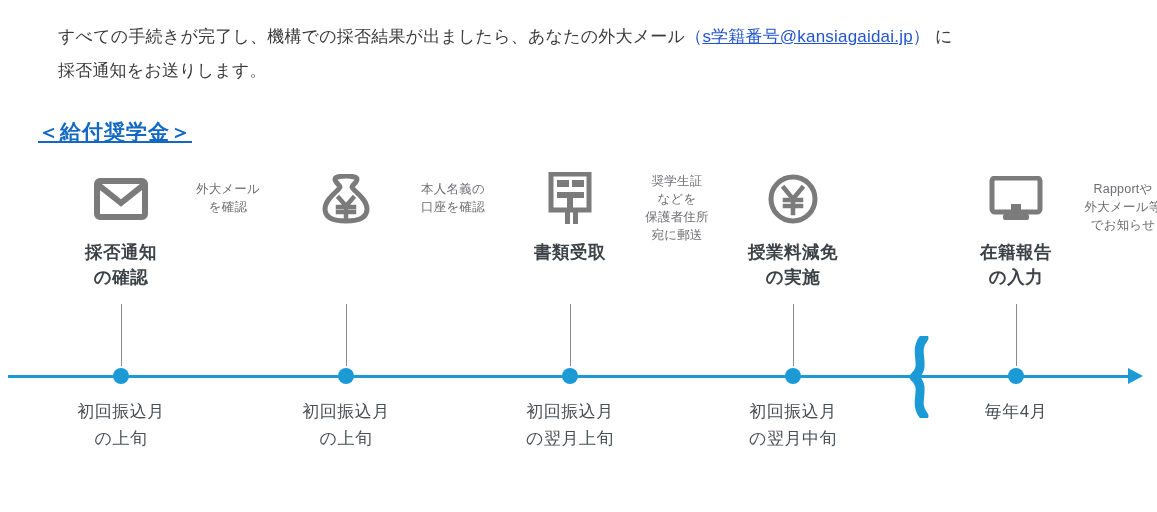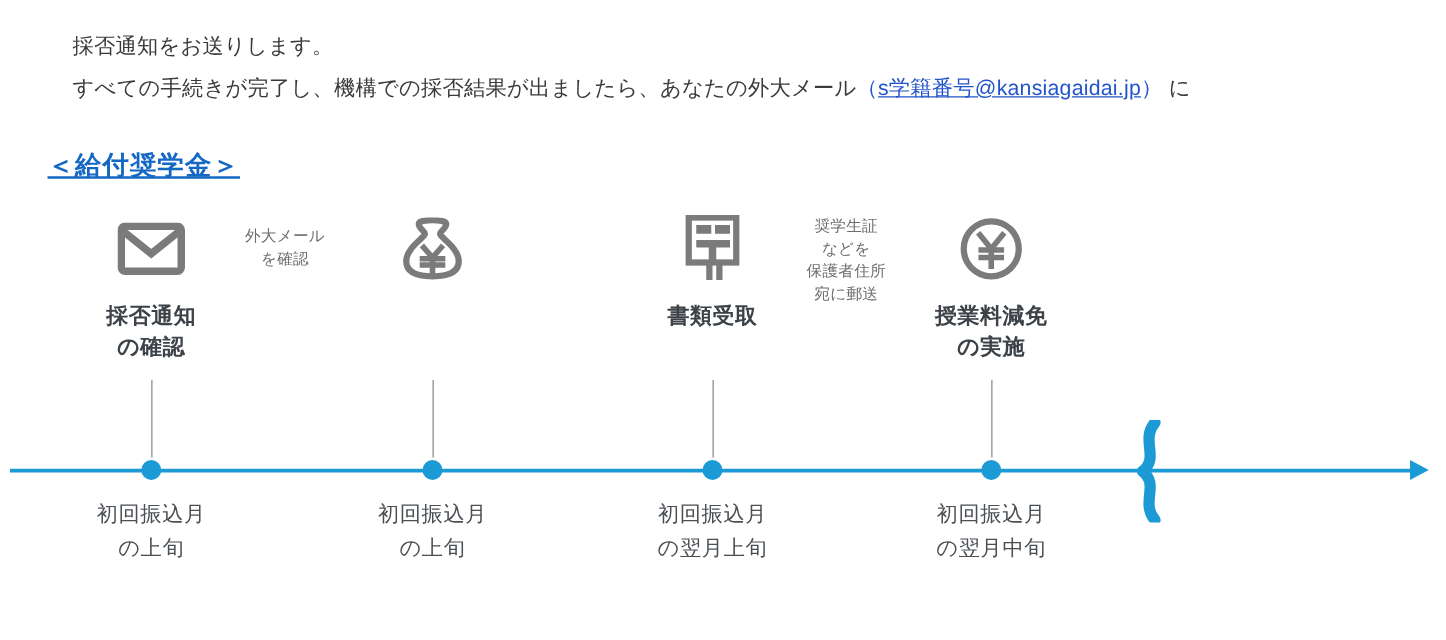--- a/index.html
+++ b/index.html
@@ -151,24 +151,24 @@
     font-size: 17px;
     line-height: 27px;
     color: #4a4f54;
     letter-spacing: 0.5px;
   }
 </style>
 </head>
 <body>
 
 <div class="intro">
-  <div>採否通知をお送りします。</div>
   <div>
     <span>すべての手続きが完了し、機構での採否結果が出ましたら、あなたの外大メール</span><span class="paren">（</span><a class="mail-link" href="#">s学籍番号@kansiagaidai.jp</a><span class="paren">）</span><span> に</span>
   </div>
+  <div>採否通知をお送りします。</div>
 </div>
 
 <div class="section-heading">＜給付奨学金＞</div>
 
 <div class="timeline">
 
   <div class="axis-line"></div>
   <div class="axis-arrow"></div>
 
   <div class="axis-break">
@@ -194,20 +194,22 @@
 の上旬</div>
   </div>
 
   <div class="node" style="left:346px;">
     <div class="node-icon">
       <svg width="50" height="50" viewBox="0 0 50 50">
         <path d="M14 5 C14 1, 36 1, 36 5 C36 9, 31 11, 31 13 C31 16, 46 24, 46 35 C46 44, 37 47, 25 47 C13 47, 4 44, 4 35 C4 24, 19 16, 19 13 C19 11, 14 9, 14 5 Z" fill="none" stroke="#7b7b7b" stroke-width="5"></path>
         <path d="M18 24 L25 32 L32 24 M17 33 L33 33 M17 38 L33 38 M25 32 L25 43" fill="none" stroke="#7b7b7b" stroke-width="4.5" stroke-linecap="square"></path>
       </svg>
     </div>
+    <div class="node-note right" style="white-space:pre-line;">本人名義の
+口座を確認</div>
     <div class="node-stem" style="top:134px; height:62px;"></div>
     <div class="node-dot"></div>
     <div class="node-date" style="white-space:pre-line;">初回振込月
 の上旬</div>
   </div>
 
   <div class="node" style="left:570px;">
     <div class="node-icon">
       <svg width="52" height="54" viewBox="0 0 52 54">
         <rect x="7" y="2" width="38" height="36" fill="none" stroke="#7b7b7b" stroke-width="5"></rect>
@@ -239,14 +241,31 @@
     </div>
     <div class="node-note right" style="white-space:pre-line;"></div>
     <div class="node-label" style="white-space:pre-line;">授業料減免
 の実施</div>
     <div class="node-stem" style="top:134px; height:62px;"></div>
     <div class="node-dot"></div>
     <div class="node-date" style="white-space:pre-line;">初回振込月
 の翌月中旬</div>
   </div>
 
+  <div class="node" style="left:1016px;">
+    <div class="node-icon">
+      <svg width="56" height="46" viewBox="0 0 56 46">
+        <rect x="4" y="2" width="48" height="34" rx="3" ry="3" fill="none" stroke="#7b7b7b" stroke-width="5"></rect>
+        <rect x="23" y="28" width="10" height="9" fill="#7b7b7b"></rect>
+        <rect x="15" y="38" width="26" height="6" rx="2" fill="#7b7b7b"></rect>
+      </svg>
+    </div>
+    <div class="node-note right" style="white-space:pre-line;">Rapportや
+外大メール等
+でお知らせ</div>
+    <div class="node-label" style="white-space:pre-line;">在籍報告
+の入力</div>
+    <div class="node-stem" style="top:134px; height:62px;"></div>
+    <div class="node-dot"></div>
+    <div class="node-date" style="white-space:pre-line;">毎年4月</div>
+  </div>
 
 </div>
 
 </body></html>

